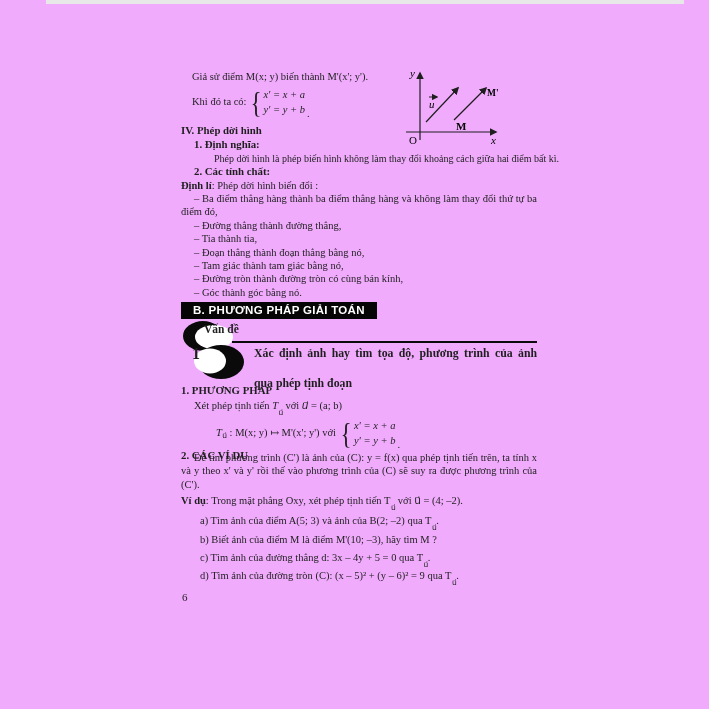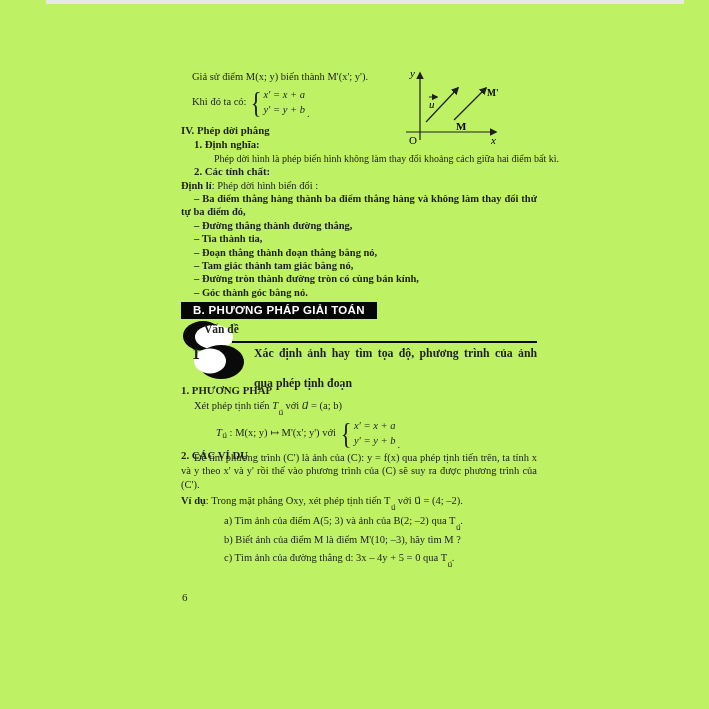--- a/index.html
+++ b/index.html
@@ -1,17 +1,17 @@
 <!DOCTYPE html>
 <html><head>
 <meta charset="utf-8">
 <style>
   html,body{margin:0;padding:0;background:#ffffff;}
   .page{
-    position:relative;width:709px;height:709px;background:#bef264;overflow:hidden;
+    position:relative;width:709px;height:709px;background:#f0abfc;overflow:hidden;
     font-family:"Liberation Serif","DejaVu Serif","DejaVu Sans",serif;
     color:#1e1e1e;
   }
   .block{position:absolute;font-size:10.5px;line-height:13.4px;}
   .nowrap{white-space:nowrap;}
   .bold{font-weight:bold;}
   .scan-strip{position:absolute;left:46px;top:0;width:638px;height:4px;background:#e8e8e8;}
   
   .h-serif{font-weight:bold;font-size:10.8px;}
   .black-banner{
@@ -23,30 +23,30 @@
   .badge{position:absolute;left:181px;top:321px;width:356px;height:60px;}
   .badge .vande{position:absolute;left:23px;top:2px;font-weight:bold;font-size:11.5px;}
   .badge .rule{position:absolute;left:51px;top:20px;width:305px;height:2px;background:#0a0a0a;}
   .badge .num{position:absolute;left:11px;top:24px;font-weight:bold;font-size:16px;}
   .badge .title{position:absolute;left:73px;top:25px;width:283px;font-weight:bold;
     font-size:11.8px;line-height:15px;}
   .force-justify{text-align:justify;}
   .force-justify::after{content:"";display:inline-block;width:100%;}
   
   .props{width:356px;text-align:justify;}
-  .props div{text-indent:13px;font-weight:bold;}
+  .props div{text-indent:13px;}
   .props div.wrapit{text-indent:13px;}
   .note{width:356px;text-align:justify;text-indent:13px;}
   .math{font-style:italic;}
   sub.vec{font-size:7.5px;position:relative;top:3px;left:0.5px;}
   .brace{font-size:29px;font-weight:400;line-height:29px;transform:scaleX(.8);}
   .sysrow{display:flex;align-items:center;}
   .syscol{display:flex;flex-direction:column;font-size:10.5px;line-height:15px;margin-left:1px;}
   .period{align-self:flex-end;margin-left:2px;}
-  .exrow{white-space:nowrap;margin-left:24px;}
+  .exrow{white-space:nowrap;}
   svg text{font-family:"Liberation Serif","DejaVu Serif",serif;}
 </style>
 </head>
 <body>
 
 <div class="page">
 
   <div class="scan-strip"></div>
 
   <div class="block nowrap" style="left:192px;top:70px;">Giả sử điểm M(x; y) biến thành M'(x'; y').</div>
@@ -73,21 +73,21 @@
     <line x1="58" y1="60" x2="90" y2="28" stroke="#1e1e1e" stroke-width="1.2" marker-end="url(#ah)"></line>
     <line x1="33" y1="37" x2="41" y2="37" stroke="#1e1e1e" stroke-width="1" marker-end="url(#ah)"></line>
     <text x="14" y="17" font-size="11" font-style="italic">y</text>
     <text x="95" y="84" font-size="11" font-style="italic">x</text>
     <text x="13" y="84" font-size="11">O</text>
     <text x="33" y="48" font-size="11" font-style="italic">u</text>
     <text x="60" y="70" font-size="11" font-weight="bold">M</text>
     <text x="91" y="36" font-size="9.5" font-weight="bold">M'</text>
   </svg>
 
-  <div class="block h-serif" style="left:181px;top:124px;">IV. Phép dời phẳng</div>
+  <div class="block h-serif" style="left:181px;top:124px;">IV. Phép dời hình</div>
   <div class="block h-serif" style="left:194px;top:138px;">1. Định nghĩa:</div>
   <div class="block nowrap" style="left:182px;top:152px;font-size:10px;margin-left:32px;">Phép dời hình là phép biến hình không làm thay đổi khoảng cách giữa hai điểm bất kì.</div>
   <div class="block h-serif" style="left:194px;top:165px;">2. Các tính chất:</div>
   <div class="block" style="left:181px;top:179px;">
     <span class="bold">Định lí</span><span>: Phép dời hình biến đổi :</span>
   </div>
   <div class="block props" style="left:181px;top:192px;">
     <div class="wrapit">– Ba điểm thẳng hàng thành ba điểm thẳng hàng và không làm thay đổi thứ tự ba điểm đó,</div>
     <div>– Đường thẳng thành đường thẳng,</div>
     <div>– Tia thành tia,</div>
@@ -154,16 +154,20 @@
     <span>T</span><sub class="vec">u⃗</sub><span>.</span>
   </div>
   <div class="block exrow" style="left:200px;top:533px;text-align:right;">
     <span>b) Biết ảnh của điểm M là điểm M'(10; –3), hãy tìm M ?</span>
     <span></span><sub class="vec"></sub><span></span>
   </div>
   <div class="block exrow" style="left:200px;top:551px;">
     <span>c) Tìm ảnh của đường thẳng d: 3x – 4y + 5 = 0 qua</span>
     <span>T</span><sub class="vec">u⃗</sub><span>.</span>
   </div>
+  <div class="block exrow" style="left:200px;top:569px;">
+    <span>d) Tìm ảnh của đường tròn (C): (x – 5)² + (y – 6)² = 9 qua</span>
+    <span>T</span><sub class="vec">u⃗</sub><span>.</span>
+  </div>
 
   <div class="block" style="left:182px;top:591px;font-size:11px;">6</div>
 
 </div>
 
 </body></html>

